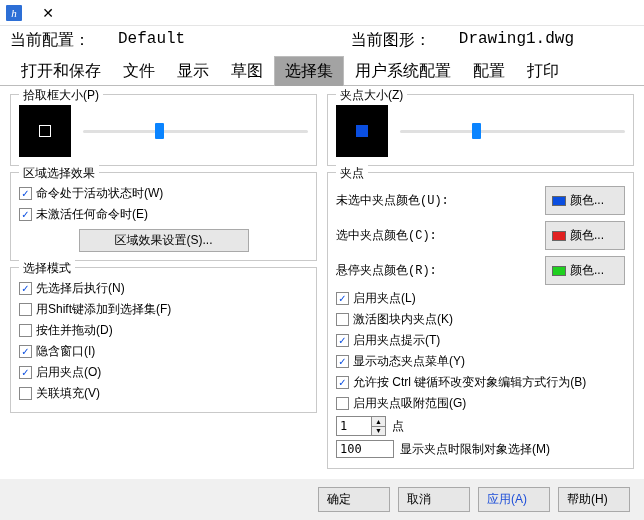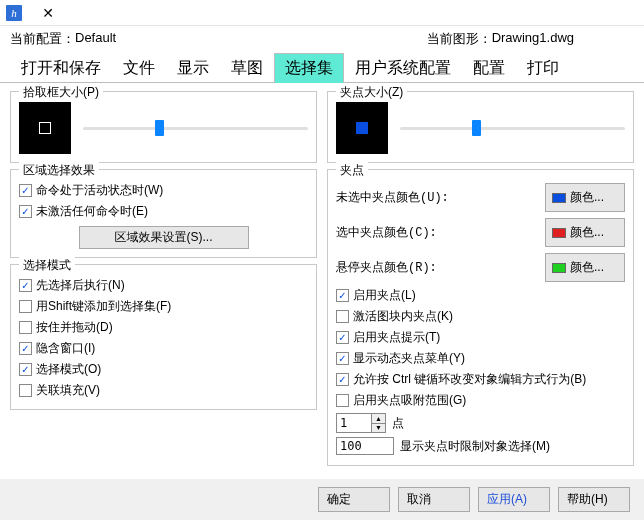--- a/index.html
+++ b/index.html
@@ -1,26 +1,26 @@
 <!DOCTYPE html>
 <html><head>
 <meta charset="utf-8">
 <style>
 * { box-sizing: border-box; margin: 0; padding: 0; }
 body { font-family: SimSun, "宋体", sans-serif; font-size: 12px; background: #fff; width: 644px; height: 520px; overflow: hidden; }
 .titlebar { height: 26px; display: flex; align-items: center; padding: 0 6px; border-bottom: 1px solid #e5e5e5; }
 .titlebar-icon { width: 16px; height: 16px; background: #2d6fd6; margin-right: 6px; display: flex; align-items: center; justify-content: center; color: #fff; font-style: italic; font-family: serif; font-size: 11px; border-radius: 1px; }
 .titlebar-title { flex: 1; }
 .close-x { width: 40px; text-align: center; font-size: 14px; cursor: pointer; }
-.info-row { display: flex; padding: 4px 10px; font-size: 13px; }
-.info-row .val { font-family: Liberation Sans, sans-serif; }
+.info-row { display: flex; padding: 4px 10px; font-size: 16px; }
+.info-row .val { font-family: Liberation Mono, monospace; margin-left: 28px; }
 .info-row .gap { flex: 1; }
 .tabs { display: flex; border-bottom: 1px solid #bcbcbc; padding-left: 10px; }
 .tab { padding: 4px 10px; border: 1px solid transparent; border-bottom: none; position: relative; top: 1px; cursor: pointer; font-size: 16px; }
-.tab.active { border-color: #bcbcbc; background: #5eead4; }
+.tab.active { border-color: #bcbcbc; background: #a3a3a3; }
 .content { display: flex; padding: 8px 10px; gap: 10px; }
 .col { flex: 1; display: flex; flex-direction: column; gap: 6px; }
 .group { border: 1px solid #c9c9c9; padding: 10px 8px 8px; position: relative; }
 .group-title { position: absolute; top: -8px; left: 8px; background: #fff; padding: 0 4px; }
 .preview-row { display: flex; align-items: center; gap: 12px; }
 .preview-box { width: 52px; height: 52px; background: #000; display: flex; align-items: center; justify-content: center; }
 .preview-box .pick { width: 12px; height: 12px; border: 1px solid #fff; }
 .preview-box .grip { width: 12px; height: 12px; background: #0a4ee0; }
 .slider { flex: 1; height: 20px; position: relative; }
 .slider-track { position: absolute; top: 9px; left: 0; right: 0; height: 3px; background: #e0e0e0; border-radius: 2px; }
@@ -113,21 +113,21 @@
           <div class="chk-row">
             <span class="chk"></span>
             <span>按住并拖动(D)</span>
           </div>
           <div class="chk-row">
             <span class="chk">✓</span>
             <span>隐含窗口(I)</span>
           </div>
           <div class="chk-row">
             <span class="chk">✓</span>
-            <span>选择模式(O)</span>
+            <span>启用夹点(O)</span>
           </div>
           <div class="chk-row">
             <span class="chk"></span>
             <span>关联填充(V)</span>
           </div>
         </div>
     </div>
   </div>
 
   <div class="col">

